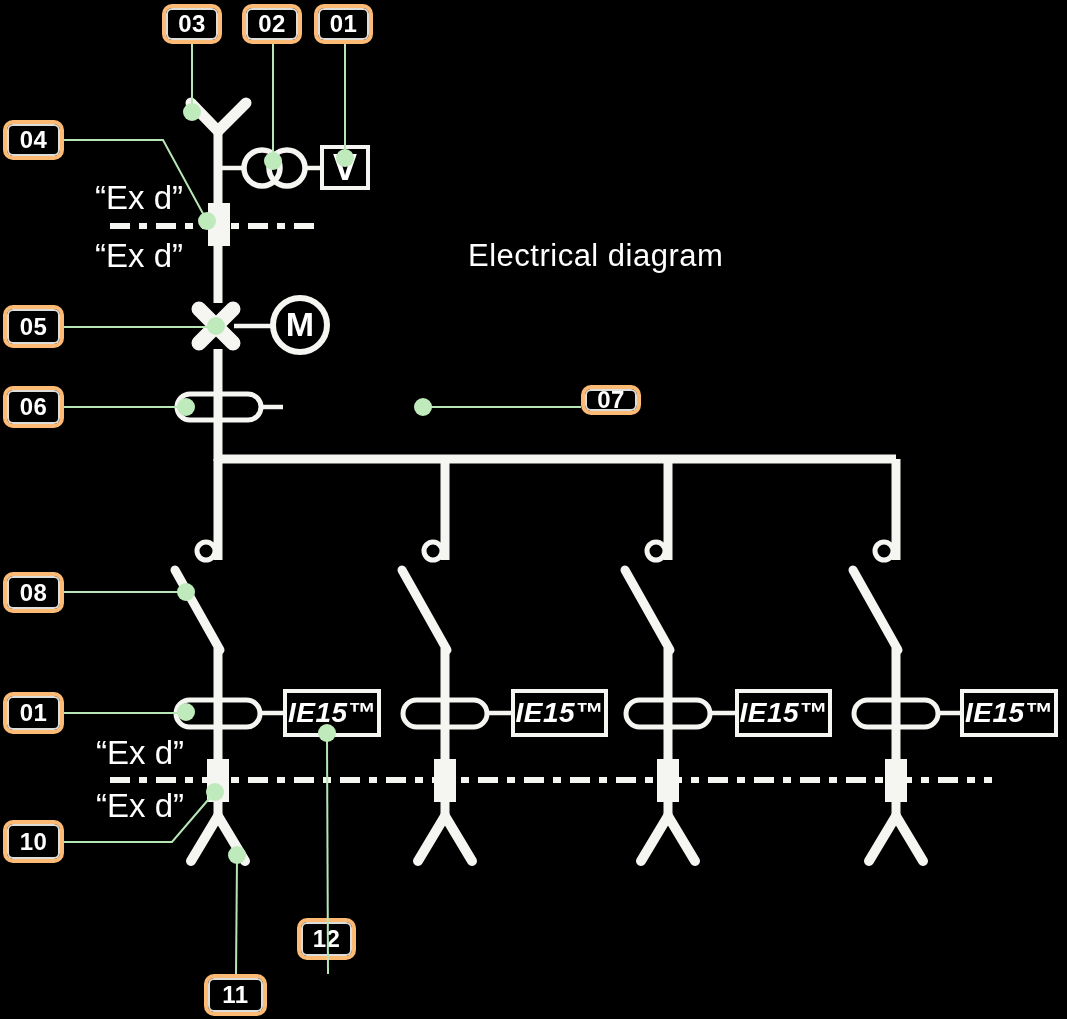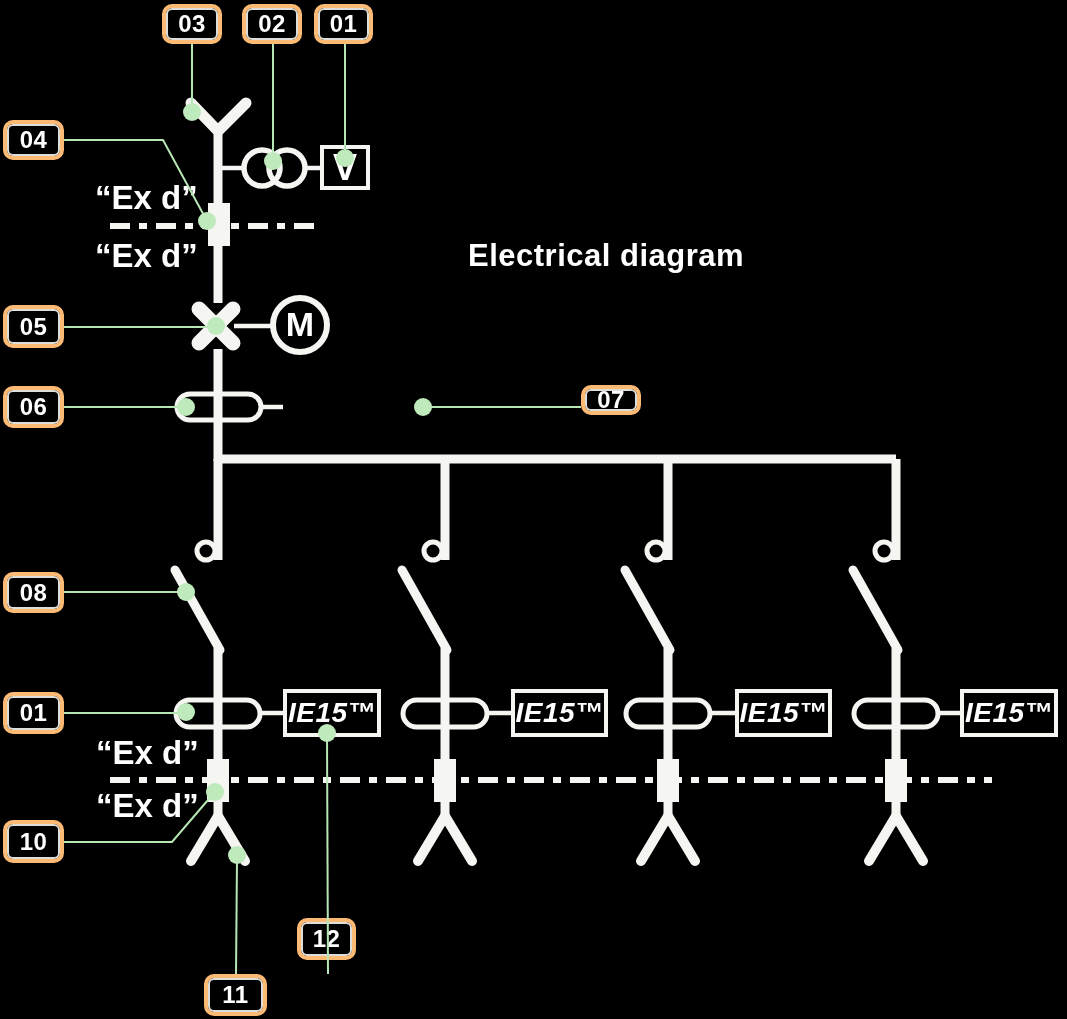--- a/index.html
+++ b/index.html
@@ -18,21 +18,21 @@
     font-size:24px;font-weight:700;color:#fff;letter-spacing:.5px;
   }
   .symbox{
     position:absolute;box-sizing:border-box;z-index:3;
     background:#000;border:4px solid #f5f5f2;
     display:flex;align-items:center;justify-content:center;color:#fff;
   }
   .ie15{font-size:28px;font-weight:700;font-style:italic;letter-spacing:.5px;}
   .prot{font-size:27px;font-weight:700;font-style:italic;letter-spacing:1px;}
   .vbox{font-size:36px;font-weight:700;}
-  .freetext{position:absolute;z-index:3;font-weight:700;white-space:nowrap;text-align:right;}
+  .freetext{position:absolute;z-index:3;font-weight:400;white-space:nowrap;text-align:right;}
   .exd{font-size:33px;line-height:1;}
   .title{font-size:31px;letter-spacing:.5px;margin-left:19px;}
   .mlabel{
     position:absolute;z-index:3;width:60px;text-align:center;
     font-size:34px;font-weight:700;
   }
 </style>
 </head>
 <body>
 

